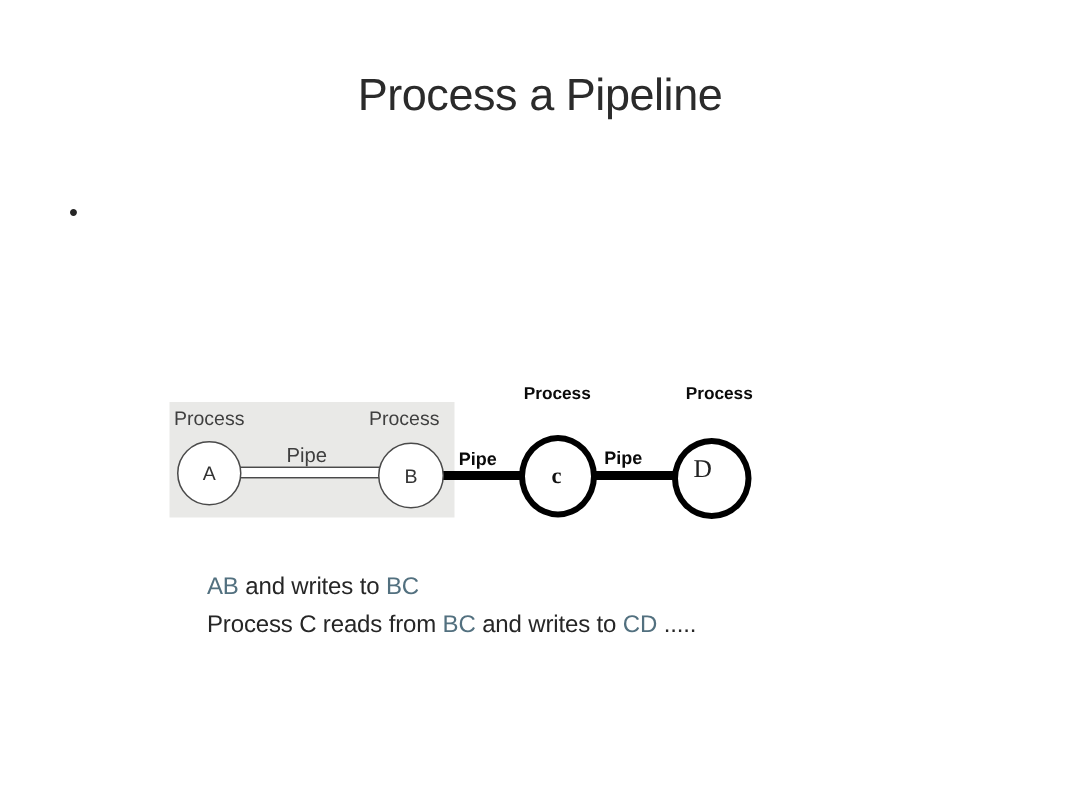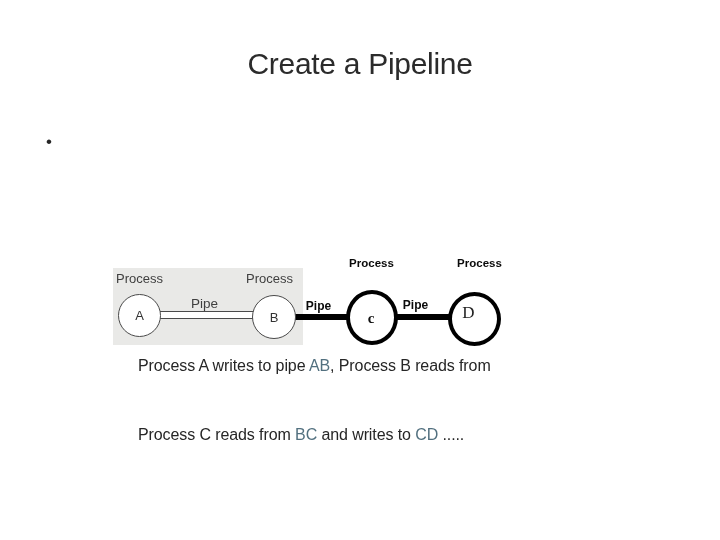--- a/index.html
+++ b/index.html
@@ -86,21 +86,21 @@
     letter-spacing:-0.1px;
   }
   .seg-accent{color:var(--accent,#52707f);}
   .seg-dark{color:var(--text,#262626);}
 </style>
 </head>
 <body>
 
 <div id="slide">
 
-  <div id="title" class="abs">Create a Pipeline</div>
+  <div id="title" class="abs">Process a Pipeline</div>
 
   <div id="bullet-row" class="abs">
     <div id="bullet-marker">•</div>
   </div>
 
   <div>
 
     <div id="panel" class="abs"></div>
 
     <div class="abs panel-label" style="left:116px;top:271px;">Process</div>
@@ -125,16 +125,16 @@
     <div class="abs bold-label" style="left:402px;top:298px;width:27px;">Pipe</div>
 
     <div id="node-c" class="abs node-big">
       <span class="letter">c</span>
     </div>
     <div id="node-d" class="abs node-big">
       <span class="letter">D</span>
     </div>
   </div>
 
-  <div class="abs caption" style="top:356px;"><span class="seg seg-dark">Process A writes to pipe </span><span class="seg seg-accent">AB</span><span class="seg seg-dark">, Process B reads from</span></div>
-  <div class="abs caption" style="top:425px;"><span class="seg seg-dark">Process C reads from </span><span class="seg seg-accent">BC</span><span class="seg seg-dark"> and writes to </span><span class="seg seg-accent">CD</span><span class="seg seg-dark"> .....</span></div>
+  <div class="abs caption" style="top:382px;"><span class="seg seg-accent">AB</span><span class="seg seg-dark"> and writes to </span><span class="seg seg-accent">BC</span></div>
+  <div class="abs caption" style="top:407px;"><span class="seg seg-dark">Process C reads from </span><span class="seg seg-accent">BC</span><span class="seg seg-dark"> and writes to </span><span class="seg seg-accent">CD</span><span class="seg seg-dark"> .....</span></div>
 
 </div>
 
 </body></html>

